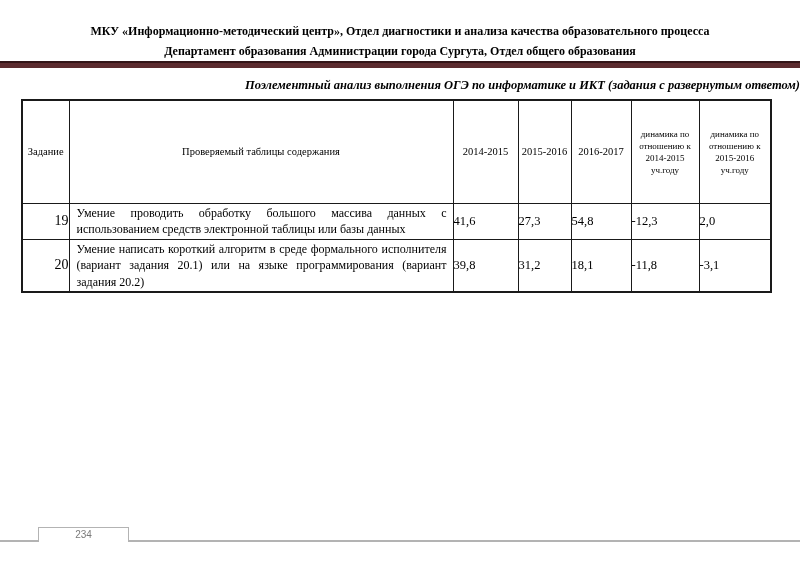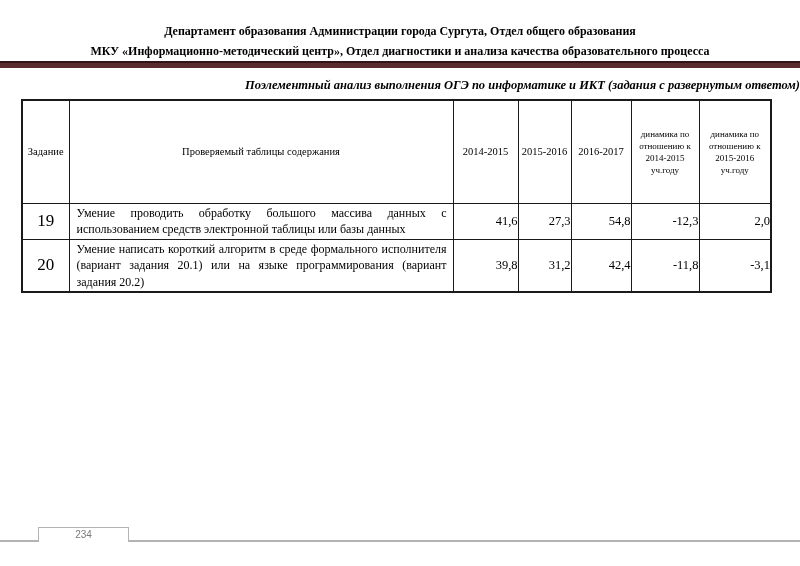--- a/index.html
+++ b/index.html
@@ -48,32 +48,32 @@
     border: 1.5px solid #1a1a1a;
     vertical-align: middle;
     overflow: hidden;
   }
   table.analysis thead tr { height: 103px; }
   th.h-small { font-size: 10.5px; font-weight: normal; text-align: center; }
   th.h-dyn   { font-size: 9px;    font-weight: normal; text-align: center; line-height: 12px; padding: 0 2px; }
   tr.r19 { height: 35px; }
   tr.r20 { height: 53px; }
   td.cell-num {
-    text-align: center;
-    font-size: 17px;
+    text-align: right;
+    font-size: 14px;
   }
   td.cell-element {
     font-size: 12px;
     line-height: 16.5px;
     text-align: justify;
     padding: 1px 6px 1px 7px;
     vertical-align: middle;
   }
   td.cell-val {
-    text-align: right;
+    text-align: left;
     font-size: 12.5px;
   }
 
   .footer-line {
     position: absolute;
     top: 540px; left: 0; width: 800px; height: 2px;
     background: #b3b3b3;
   }
   .page-tab {
     position: absolute;
@@ -87,22 +87,22 @@
     font-size: 10px;
     line-height: 14px;
     color: #7a7a7a;
     z-index: 2;
   }
 </style>
 </head>
 <body>
 
 <div class="doc-header">
+  <div>МКУ «Информационно-методический центр», Отдел диагностики и анализа качества образовательного процесса</div>
   <div>Департамент образования Администрации города Сургута, Отдел общего образования</div>
-  <div>МКУ «Информационно-методический центр», Отдел диагностики и анализа качества образовательного процесса</div>
 </div>
 
 <div class="accent-bar"></div>
 
 <div class="page-title">Поэлементный анализ выполнения ОГЭ по информатике и ИКТ (задания с развернутым ответом)</div>
 
 <table class="analysis">
   <colgroup>
     <col style="width:47px">
     <col style="width:384px">
@@ -131,21 +131,21 @@
       <td class="cell-val">27,3</td>
       <td class="cell-val">54,8</td>
       <td class="cell-val">-12,3</td>
       <td class="cell-val">2,0</td>
     </tr>
     <tr class="r20">
       <td class="cell-num">20</td>
       <td class="cell-element">Умение написать короткий алгоритм в среде формального исполнителя (вариант задания 20.1) или на языке программирования (вариант задания 20.2)</td>
       <td class="cell-val">39,8</td>
       <td class="cell-val">31,2</td>
-      <td class="cell-val">42,4</td>
+      <td class="cell-val">18,1</td>
       <td class="cell-val">-11,8</td>
       <td class="cell-val">-3,1</td>
     </tr>
   </tbody>
 </table>
 
 <div class="footer-line"></div>
 <div class="page-tab">
   <span>234</span>
 </div>

